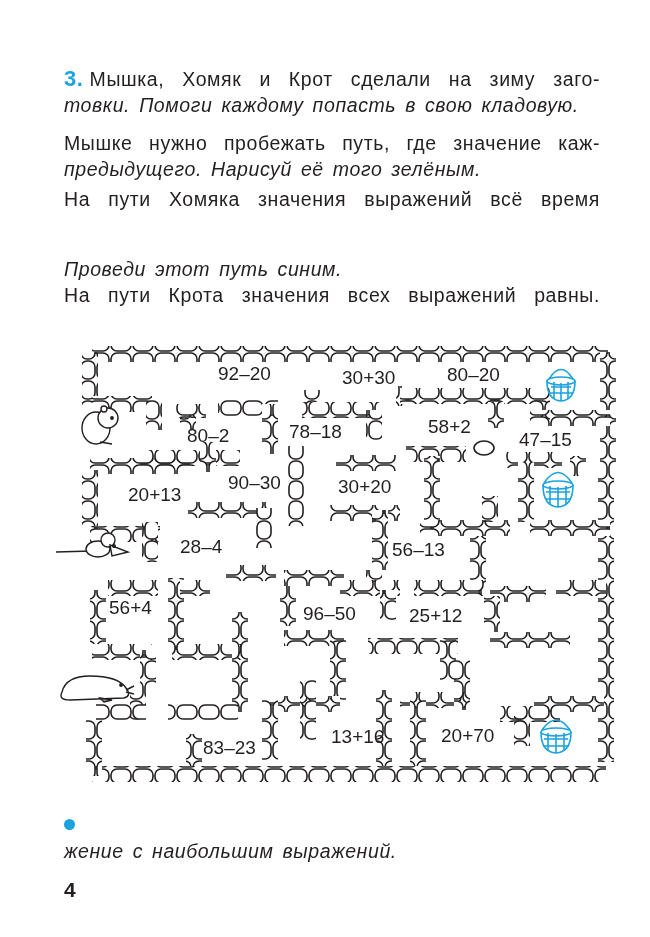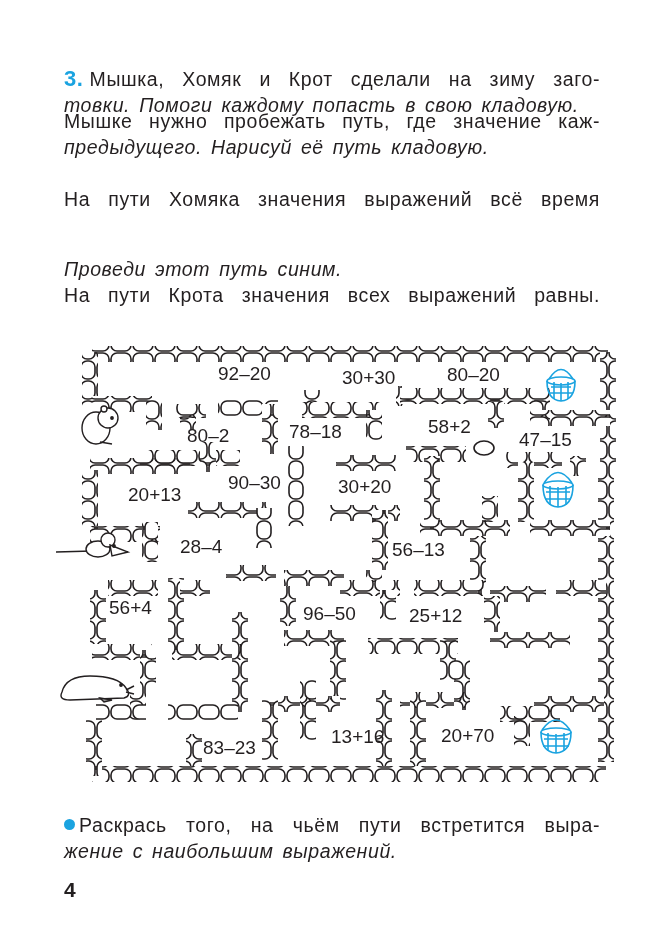--- a/index.html
+++ b/index.html
@@ -17,23 +17,23 @@
   .expr { font-family: "Liberation Sans", sans-serif; font-size: 19px; fill: #231f20; }
 </style>
 </head>
 <body>
 
 <div class="para" style="top:66px;">
   <span class="line"><span class="task-num">3.</span><span>Мышка, Хомяк и Крот сделали на зиму заго-</span></span>
   <span class="line last">товки. Помоги каждому попасть в свою кладовую.</span>
 </div>
 
-<div class="para" style="top:108px;">
+<div class="para" style="top:130px;">
   <span class="line">Мышке нужно пробежать путь, где значение каж-</span>
-  <span class="line last">предыдущего. Нарисуй её путь кладовую.</span>
+  <span class="line last">предыдущего. Нарисуй её того зелёным.</span>
 </div>
 
 <div class="para" style="top:186px;">
   <span class="line">На пути Хомяка значения выражений всё время</span>
 </div>
 
 <div class="para" style="top:256px;">
   <span class="line last">Проведи этот путь синим.</span>
   <span class="line">На пути Крота значения всех выражений равны.</span>
 </div>
@@ -201,17 +201,17 @@
   </g>
   <g fill="none" stroke="#1aa3e0" stroke-width="1.6">
     <path d="M542 730 Q556 710 570 730"></path>
     <ellipse cx="556" cy="732" rx="15" ry="4"></ellipse>
     <path d="M541 732 Q541 752 556 753 Q571 752 571 732"></path>
     <path d="M544 739 H568 M543 746 H569 M548 733 V751 M556 734 V753 M564 733 V751"></path>
   </g>
 </svg>
 
 <div class="para" style="top:812px;">
-  <span class="line"><span class="bullet"></span><span>Раскрась того, на чьём пути встретится выра-</span></span>
+  <span class="line"><span class="bullet"></span></span>
   <span class="line last">жение с наибольшим выражений.</span>
 </div>
 
 <div class="page-number">4</div>
 
 </body></html>

